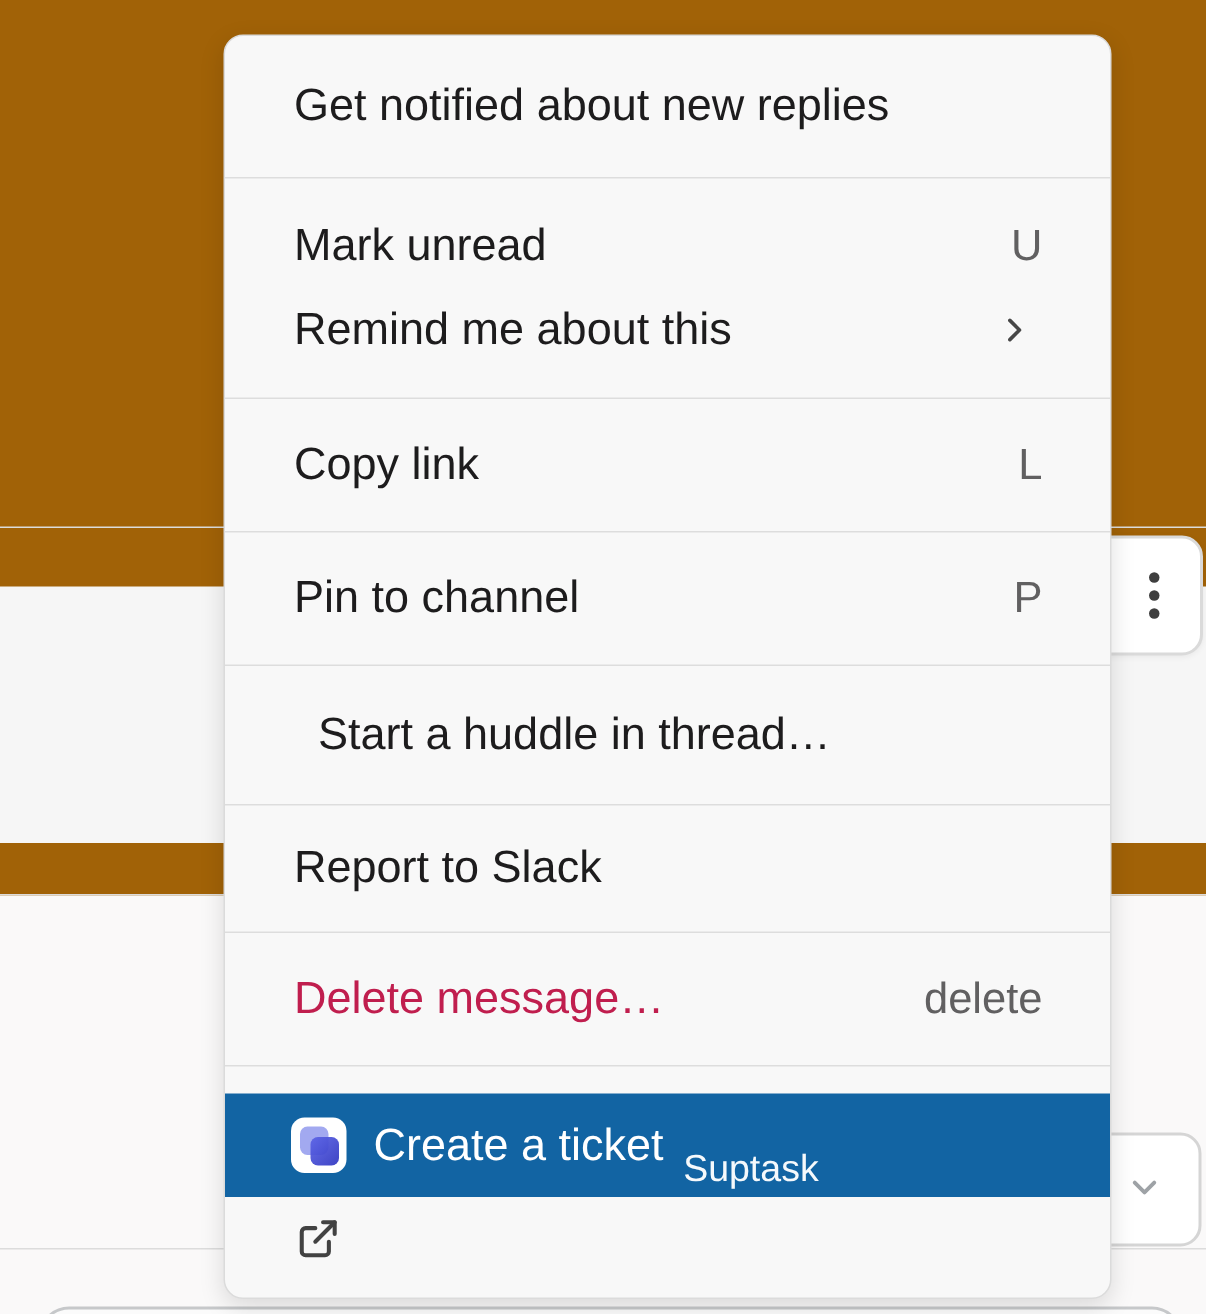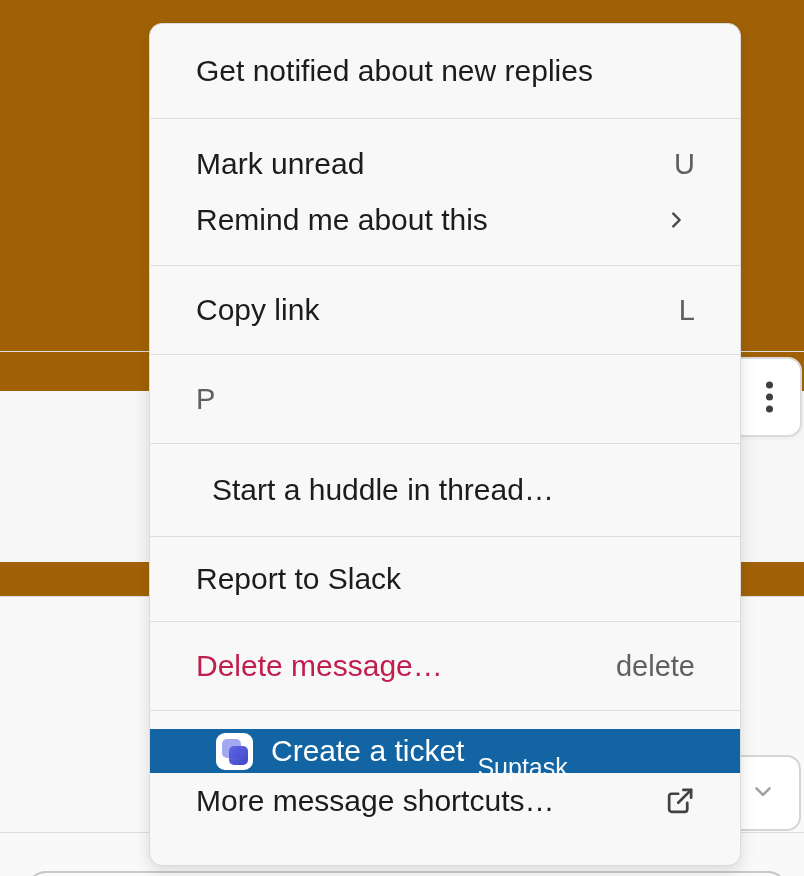--- a/index.html
+++ b/index.html
@@ -44,22 +44,22 @@
   .g7 { padding:16px 0; }
   .g8 { padding:18px 0 23px 0; }
 
   .mi { height:56px; display:flex; align-items:center; justify-content:space-between;
     padding:0 45px 0 46px; font-size:30px; color:#1d1c1d; cursor:pointer; white-space:nowrap; }
   .mi-shortcut { color:#616061; font-size:29px; }
   .mi-destructive .mi-label { color:#c01e4e; }
   .submenu-arrow { stroke:#474747; margin-right:8px; }
   .ext-icon { stroke:#424242; }
 
-  .mi-highlight { height:44px; background:#1264a3; color:#ffffff;
-    justify-content:flex-start; padding-left:66px; }
+  .mi-highlight { height:69px; background:#1264a3; color:#ffffff;
+    justify-content:flex-start; padding-left:44px; }
   .mi-highlight .app-name { font-size:25px; margin-left:13px; color:rgba(255,255,255,0.96);margin-top:32px; }
 
   .suptask-icon { position:relative; width:37px; height:37px; background:#ffffff;
     border-radius:9px; margin-right:18px; flex:0 0 auto; }
   .suptask-icon .sq { position:absolute; width:19px; height:19px; border-radius:5px; }
   .suptask-icon .sq-light { left:6px; top:6px; background:#98a0ee; opacity:0.9; }
   .suptask-icon .sq-dark { right:5px; bottom:5px;
     background:linear-gradient(135deg,#5b63e6,#3036c0); opacity:0.93; }
 </style>
 </head>
@@ -111,20 +111,21 @@
 
     <div class="group g3">
       <div class="mi">
         <span class="mi-label">Copy link</span>
         <span class="mi-shortcut">L</span>
       </div>
     </div>
 
     <div class="group g4">
       <div class="mi">
+        <span class="mi-label">Pin to channel</span>
         <span class="mi-shortcut">P</span>
       </div>
     </div>
 
     <div class="group g5">
       <div class="mi">
         <span class="mi-label">Start a huddle in thread…</span>
       </div>
     </div>
 
@@ -144,21 +145,20 @@
     <div class="group g8">
       <div class="mi mi-highlight">
         <span class="suptask-icon">
           <span class="sq sq-light"></span>
           <span class="sq sq-dark"></span>
         </span>
         <span class="mi-label">Create a ticket</span>
         <span class="app-name">Suptask</span>
       </div>
       <div class="mi">
-        <span class="mi-label">More message shortcuts…</span>
         <svg class="ext-icon" width="31" height="31" viewBox="0 0 24 24" fill="none" stroke-width="2.1" stroke-linecap="round" stroke-linejoin="round">
           <path d="M18 13v5a2 2 0 0 1-2 2H6a2 2 0 0 1-2-2V8a2 2 0 0 1 2-2h5"></path>
           <polyline points="15 3 21 3 21 9"></polyline>
           <line x1="11" y1="13" x2="21" y2="3"></line>
         </svg>
       </div>
     </div>
 
   </div>
 </div>

